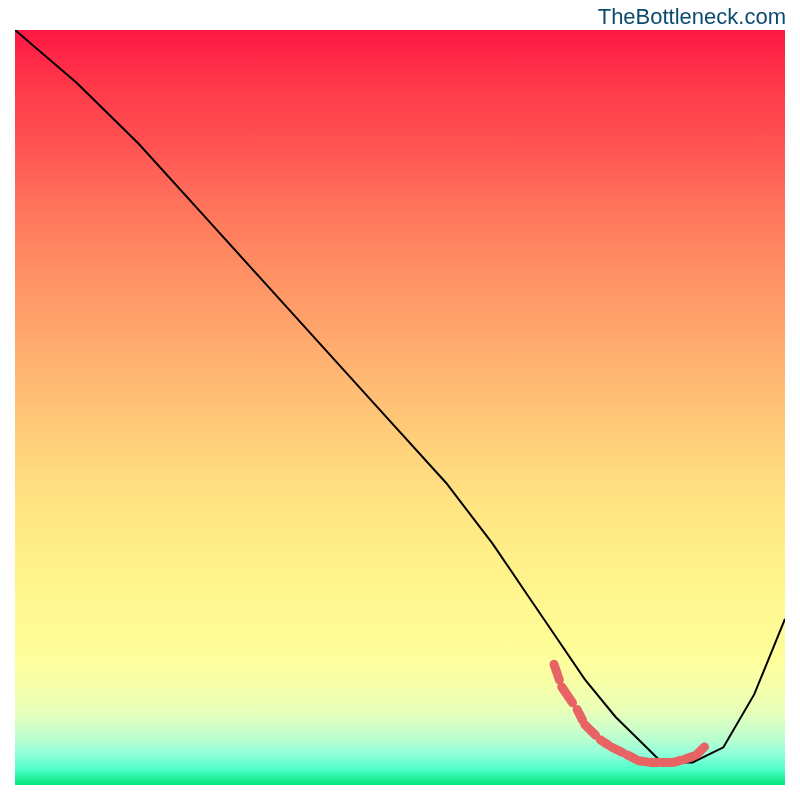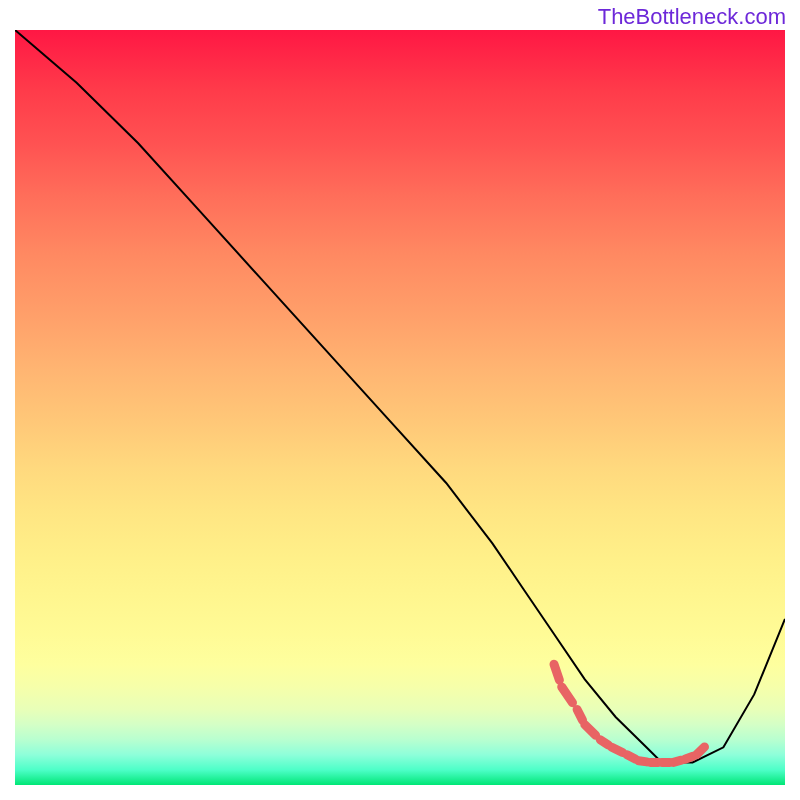--- a/index.html
+++ b/index.html
@@ -9,21 +9,21 @@
     background: #ffffff;
     position: relative;
     font-family: Arial, sans-serif;
   }
   .watermark {
     top: 4px;
     font-size: 22px;
     font-weight: 500;
     position: absolute;
     right: 14px;
-    color: #6d28d9;
+    color: #0c4a6e;
   }
   .chart-area {
     position: absolute;
     top: 30px;
     left: 15px;
     width: 770px;
     height: 755px;
   }
   .gradient-bg {
     position: absolute;

